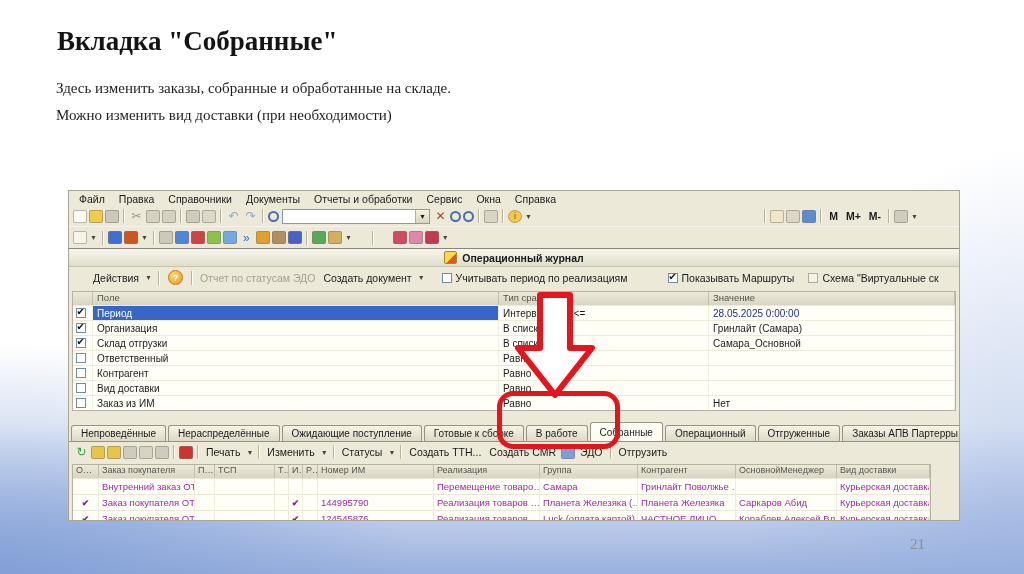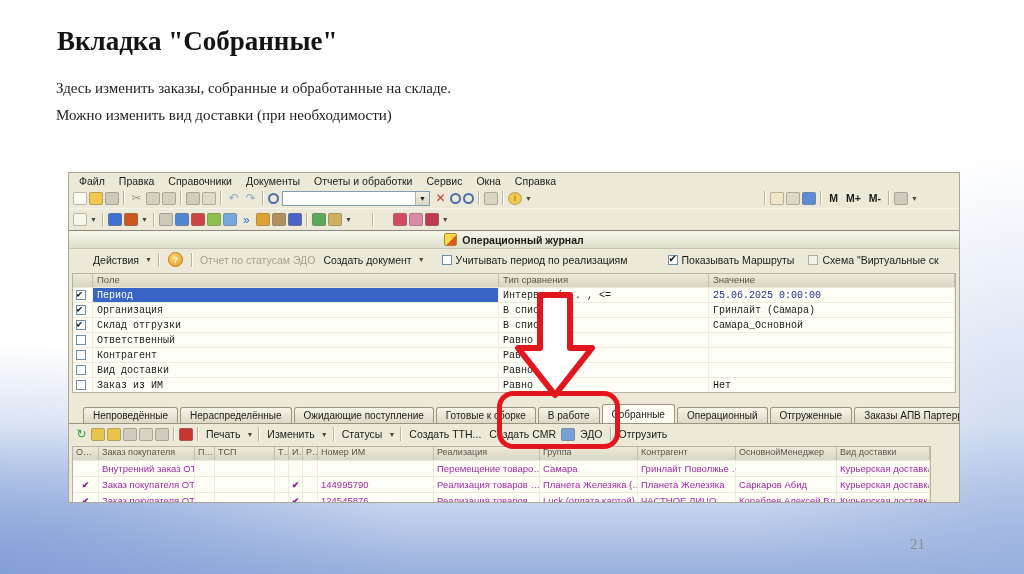--- a/index.html
+++ b/index.html
@@ -14,21 +14,21 @@
     background:radial-gradient(ellipse at 100% 100%,rgba(150,175,222,.65),rgba(150,175,222,0) 70%);}
 
   .title{position:absolute;left:57px;top:26px;font-family:"Liberation Serif",serif;
          font-weight:bold;font-size:27px;color:#141414;}
   .sub{position:absolute;left:56px;font-family:"Liberation Serif",serif;font-size:15px;color:#1d1d1d;}
   .sub1{top:80px}.sub2{top:107px}
   .pagenum{position:absolute;left:910px;top:536px;font-family:"Liberation Serif",serif;
            font-size:15px;color:#8d8d8d;}
 
   
-  .app{position:absolute;left:68px;top:172px;width:892px;height:331px;background:#ece9d8;
+  .app{position:absolute;left:68px;top:190px;width:892px;height:331px;background:#ece9d8;
        border:1px solid #a9a695;box-sizing:border-box;overflow:hidden;font-size:10.5px;color:#1a1a1a;}
   .menubar{height:15px;display:flex;align-items:center;padding-left:3px;}
   .menu-item{padding:1px 7px;white-space:nowrap;}
   .toolbar{display:flex;align-items:center;height:20px;padding:0 3px;white-space:nowrap;}
   .tb2{height:21px;border-top:1px solid #f6f4ea;}
   .tbico{width:14px;height:13px;margin:0 1px;border:1px solid rgba(125,120,100,.5);border-radius:2px;
          display:inline-flex;align-items:center;justify-content:center;font-size:9px;line-height:1;
          box-sizing:border-box;background:#e4e1d2;flex:none;}
   .tbico.glyph{border:none;background:transparent;font-size:12px;width:15px;}
   .tbico.round{border-radius:50%;}
@@ -59,27 +59,27 @@
   .cbx.checked::after{content:"✔";position:absolute;left:0;top:-3px;font-size:10px;color:#111;}
   .cbx.disabled{border-color:#b0ad9c;background:#f4f2e6;}
   .clip{overflow:hidden;display:inline-block;vertical-align:bottom;}
 
   .filter{margin:3px 3px 7px;background:#fffef7;border:1px solid #b6b2a0;}
   .f-head,.f-row{display:grid;grid-template-columns:20px 406px 210px 1fr;}
   .f-head{height:13px;background:linear-gradient(#eeeadb,#d9d5c3);color:#55544a;font-size:9.5px;}
   .f-head>div{padding:0 4px;border-right:1px solid #c2bead;overflow:hidden;white-space:nowrap;}
   .f-row{height:14px;border-top:1px solid #eceadb;font-size:10px;}
   .f-row>div{padding:0 4px;border-right:1px solid #f0eee0;overflow:hidden;white-space:nowrap;
-             height:100%;display:flex;align-items:center;box-sizing:border-box;font-family:Liberation Mono, monospace;}
+             height:100%;display:flex;align-items:center;box-sizing:border-box;}
   .f-cb{justify-content:center;padding:0 !important;}
   .f-field.sel{background:#3865c6;color:#fff;}
   .f-val.blue{color:#20308e;}
 
   .splitter{height:4px;}
-  .tabsrow{display:flex;align-items:flex-end;height:19px;padding:0 14px;border-bottom:1px solid #98947f;}
+  .tabsrow{display:flex;align-items:flex-end;height:19px;padding:0 2px;border-bottom:1px solid #98947f;}
   .tab{height:16px;display:flex;align-items:center;padding:0 9px;border:1px solid #98947f;border-bottom:none;
        border-radius:3px 3px 0 0;background:linear-gradient(#f7f4e7,#ddd9c6);margin-right:2px;font-size:10px;
        white-space:nowrap;box-sizing:border-box;}
   .tab.active{background:#fffdf4;height:19px;position:relative;z-index:2;}
   .subtb{display:flex;align-items:center;height:20px;padding:0 4px;white-space:nowrap;}
 
   .orders{margin:2px 0 0 3px;width:859px;border:1px solid #b6b2a0;background:#fffef7;box-sizing:border-box;}
   .o-head,.o-row{display:grid;grid-template-columns:26px 96px 20px 60px 14px 14px 15px 116px 106px 98px 98px 101px 93px;}
   .o-head{height:13px;background:linear-gradient(#eeeadb,#d9d5c3);color:#55544a;font-size:9px;}
   .o-head>div{padding:0 3px;border-right:1px solid #c2bead;overflow:hidden;white-space:nowrap;}
@@ -226,21 +226,21 @@
         <div>Тип сравнения</div>
         <div>Значение</div>
       </div>
       <div id="filter-rows">
           <div class="f-row">
             <div class="f-cb">
               <span class="cbx checked"></span>
             </div>
             <div class="f-field sel">Период</div>
             <div class="f-cmp">Интервал (&gt;.. , &lt;=</div>
-            <div class="f-val blue">25.06.2025 0:00:00</div>
+            <div class="f-val blue">28.05.2025 0:00:00</div>
           </div>
           <div class="f-row">
             <div class="f-cb">
               <span class="cbx checked"></span>
             </div>
             <div class="f-field">Организация</div>
             <div class="f-cmp">В списке</div>
             <div class="f-val">Гринлайт (Самара)</div>
           </div>
           <div class="f-row">

